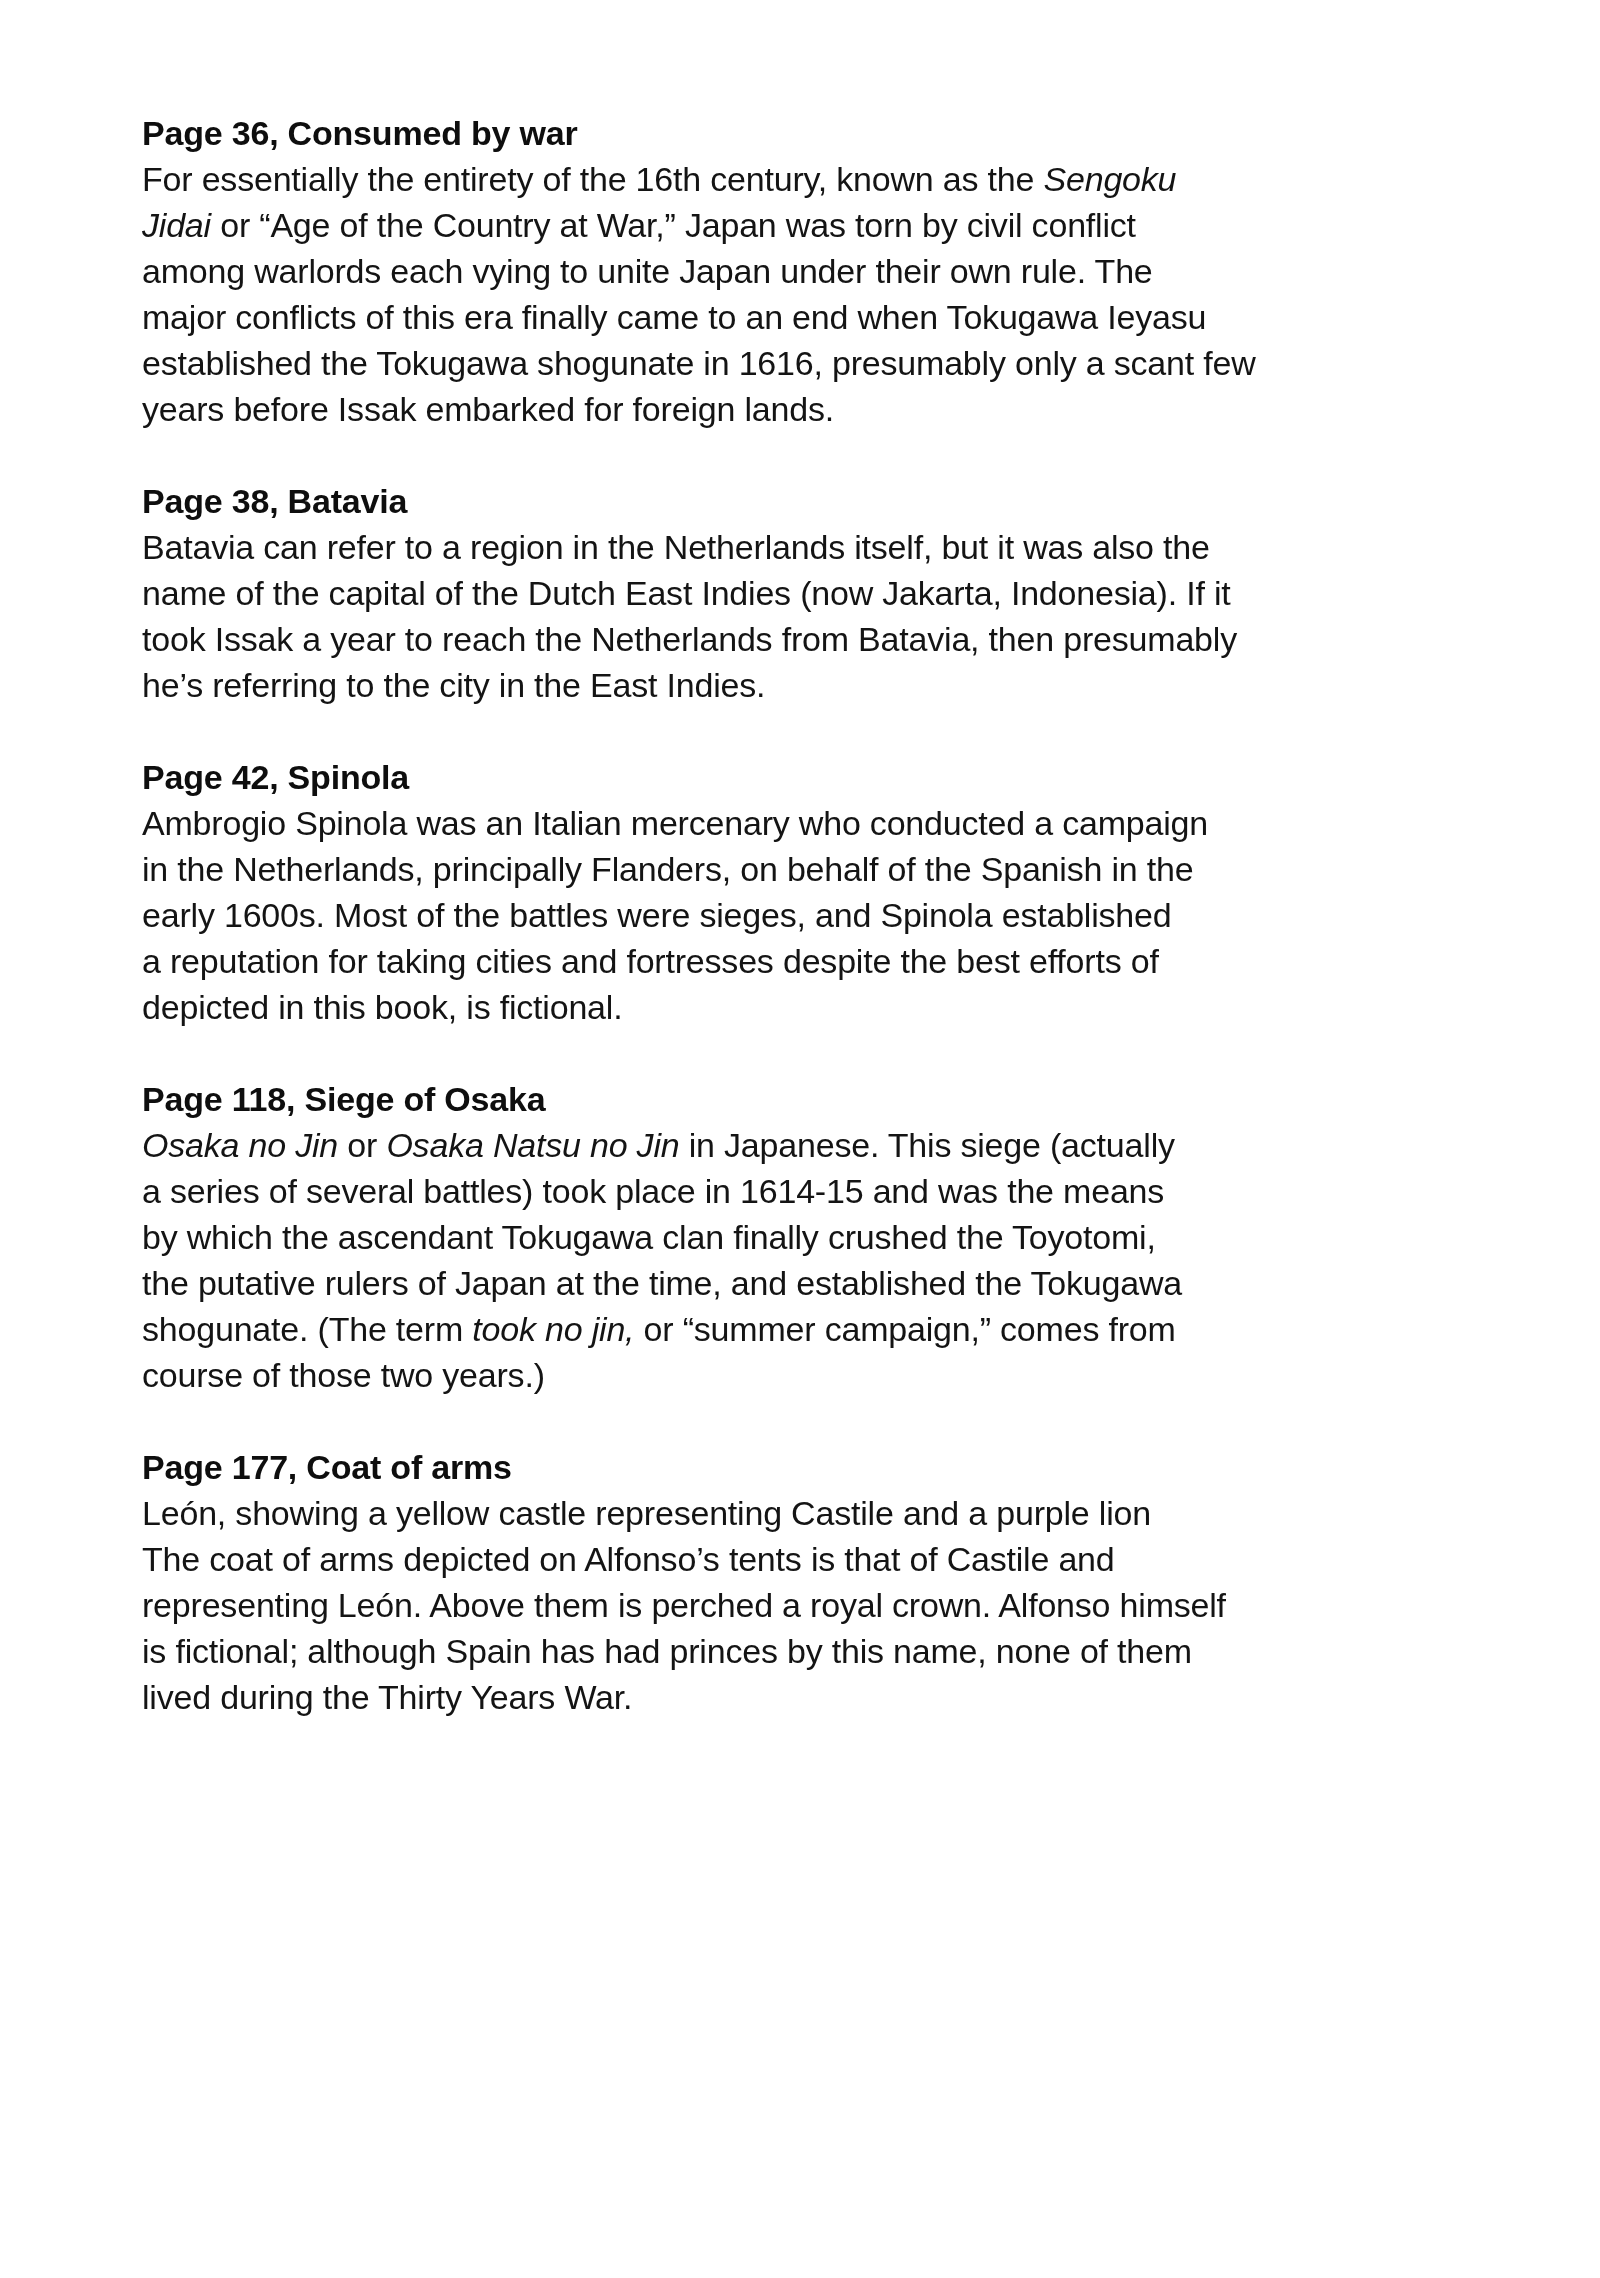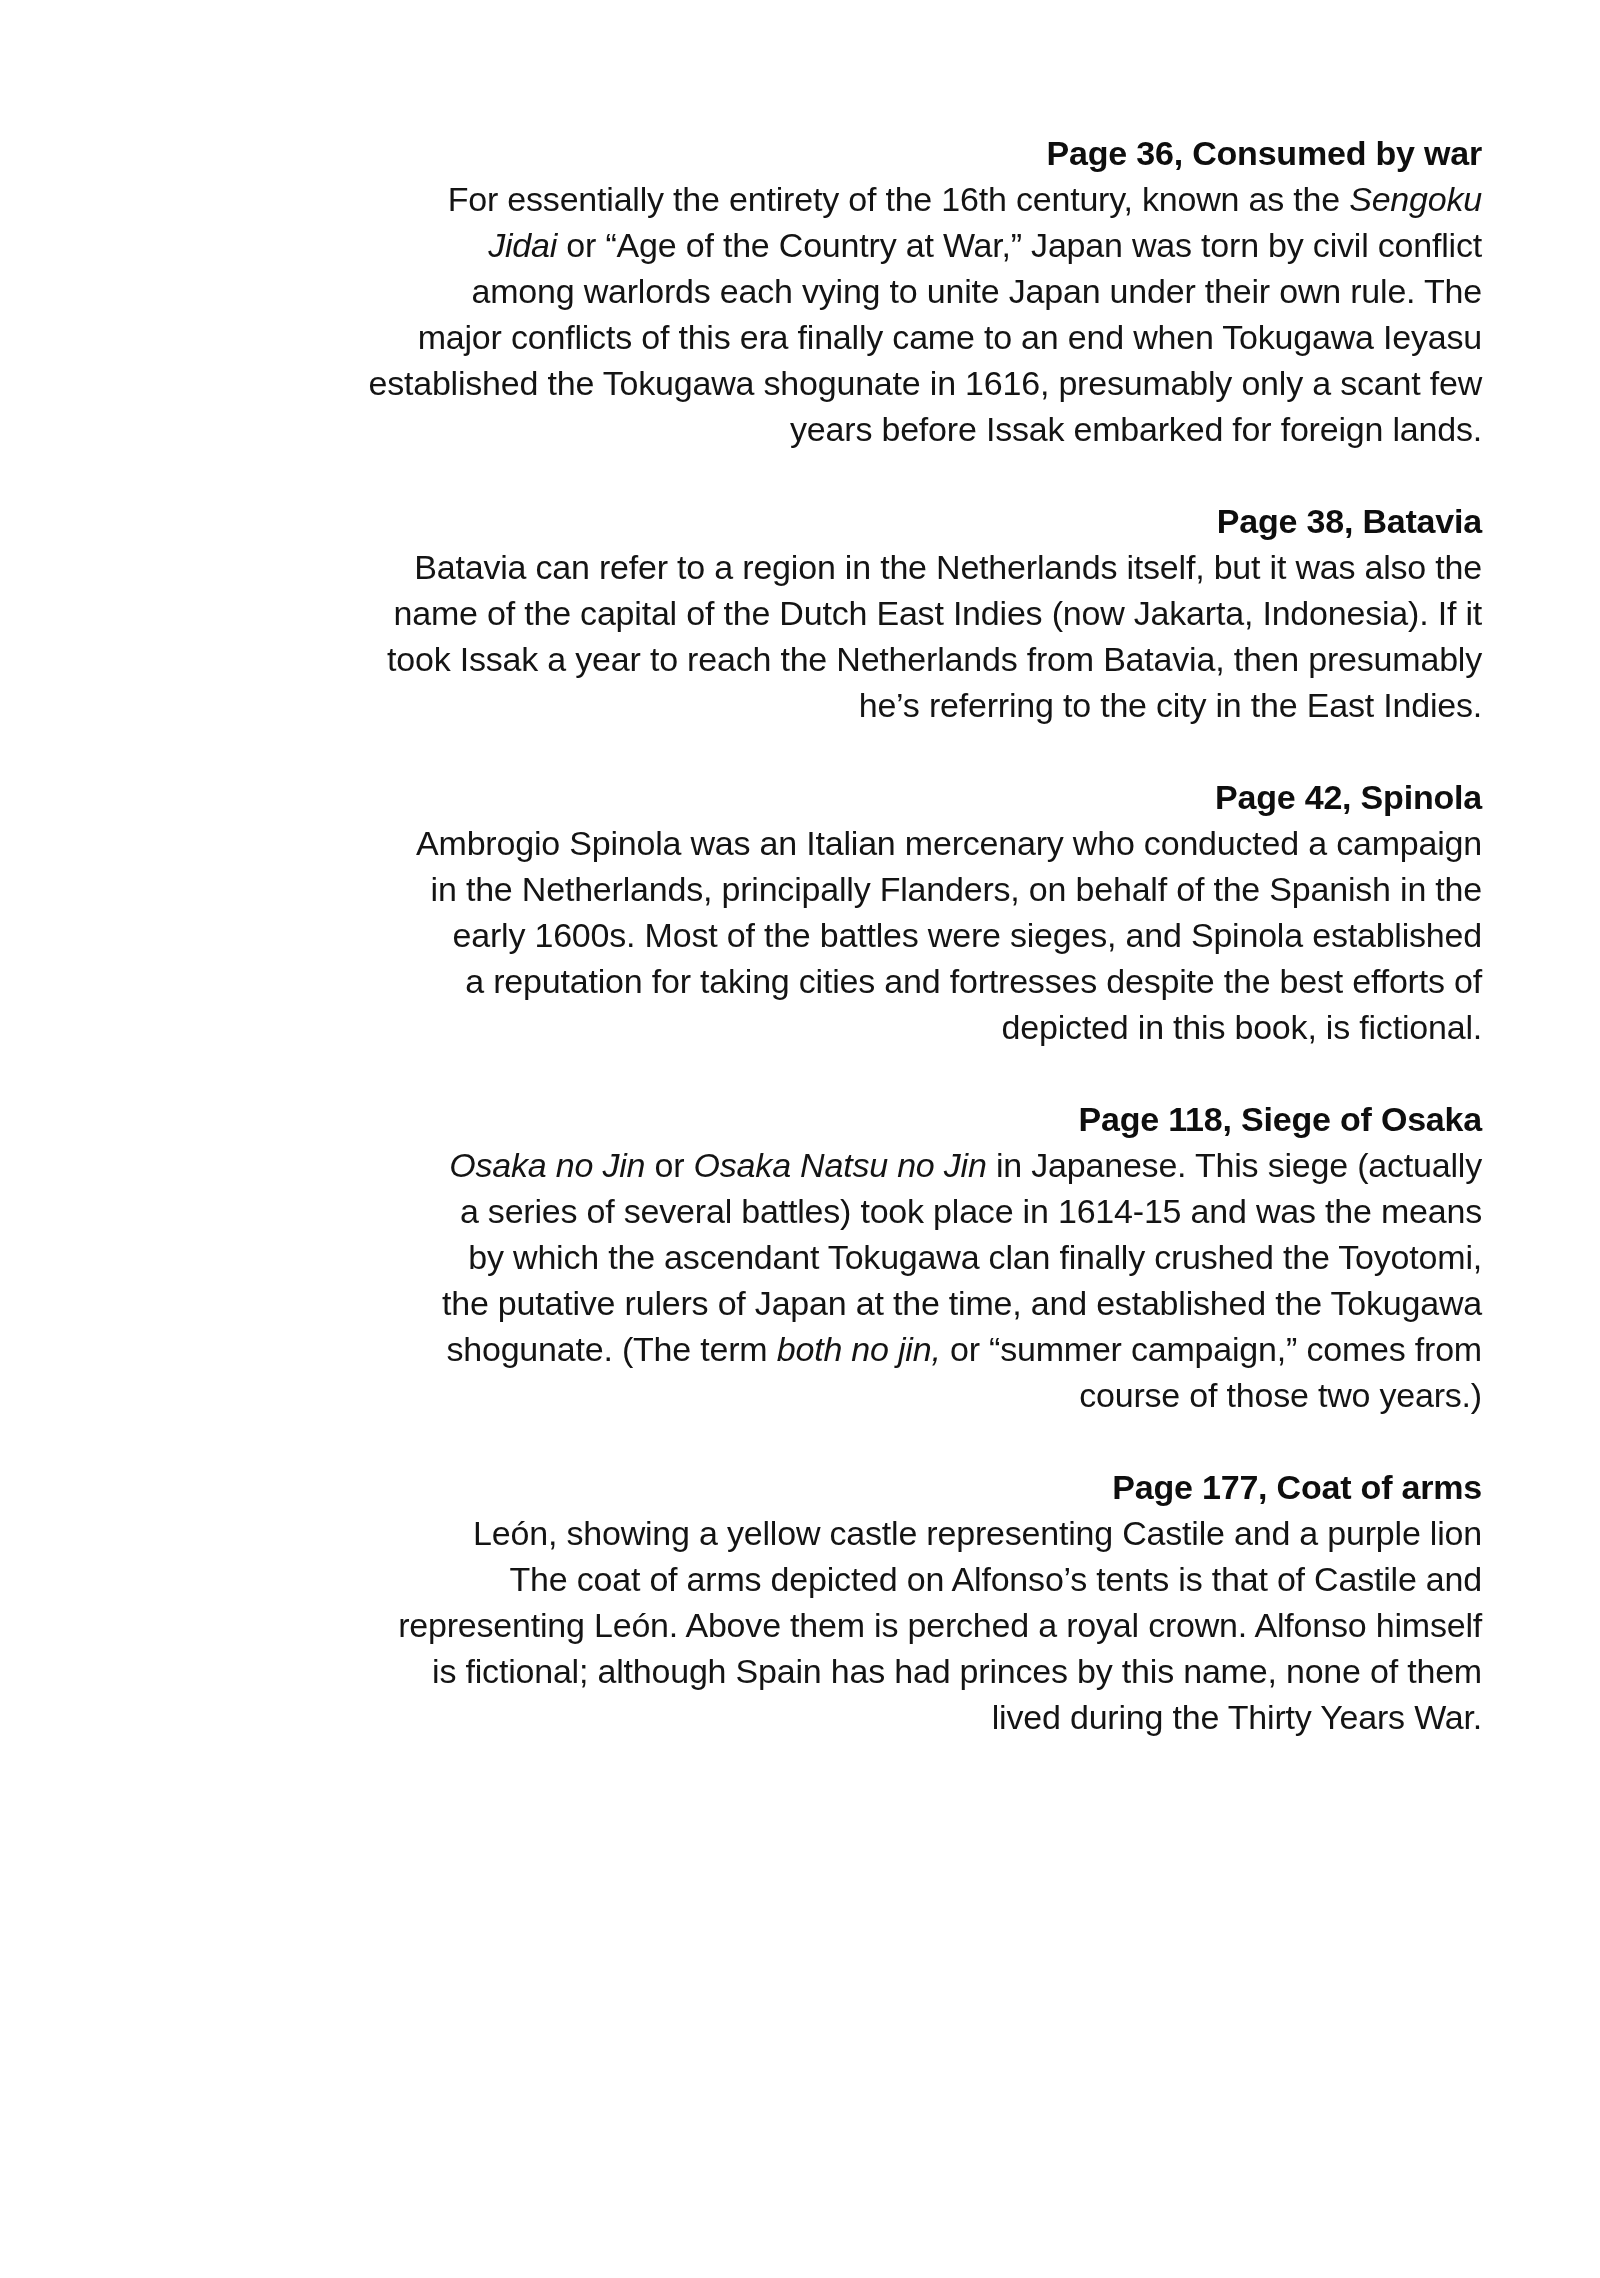--- a/index.html
+++ b/index.html
@@ -11,23 +11,22 @@
     height: 2278px;
     background: #ffffff;
     font-family: "Liberation Sans", "DejaVu Sans", sans-serif;
     color: #141414;
     overflow: hidden;
     position: relative;
   }
   main.notes {
     position: absolute;
     left: 142px;
-    top: 130px;
+    top: 110px;
     width: 1340px;
-    text-align: right;
   }
   section.note {
     margin: 0 0 46px 0;
   }
   .heading,
   .line {
     font-size: 34px;
     line-height: 46px;
     white-space: nowrap;
     letter-spacing: -0.2px;
@@ -67,21 +66,21 @@
       <div class="line"><span>early 1600s. Most of the battles were sieges, and Spinola established</span></div>
       <div class="line"><span>a reputation for taking cities and fortresses despite the best efforts of</span></div>
       <div class="line"><span>depicted in this book, is fictional.</span></div>
     </section>
     <section class="note">
       <div class="heading">Page 118, Siege of Osaka</div>
       <div class="line"><span class="it">Osaka no Jin</span><span> or </span><span class="it">Osaka Natsu no Jin</span><span> in Japanese. This siege (actually</span></div>
       <div class="line"><span>a series of several battles) took place in 1614-15 and was the means</span></div>
       <div class="line"><span>by which the ascendant Tokugawa clan finally crushed the Toyotomi,</span></div>
       <div class="line"><span>the putative rulers of Japan at the time, and established the Tokugawa</span></div>
-      <div class="line"><span>shogunate. (The term </span><span class="it">both no jin,</span><span> or “summer campaign,” comes from</span></div>
+      <div class="line"><span>shogunate. (The term </span><span class="it">took no jin,</span><span> or “summer campaign,” comes from</span></div>
       <div class="line"><span>course of those two years.)</span></div>
     </section>
     <section class="note">
       <div class="heading">Page 177, Coat of arms</div>
       <div class="line"><span>León, showing a yellow castle representing Castile and a purple lion</span></div>
       <div class="line"><span>The coat of arms depicted on Alfonso’s tents is that of Castile and</span></div>
       <div class="line"><span>representing León. Above them is perched a royal crown. Alfonso himself</span></div>
       <div class="line"><span>is fictional; although Spain has had princes by this name, none of them</span></div>
       <div class="line"><span>lived during the Thirty Years War.</span></div>
     </section>

